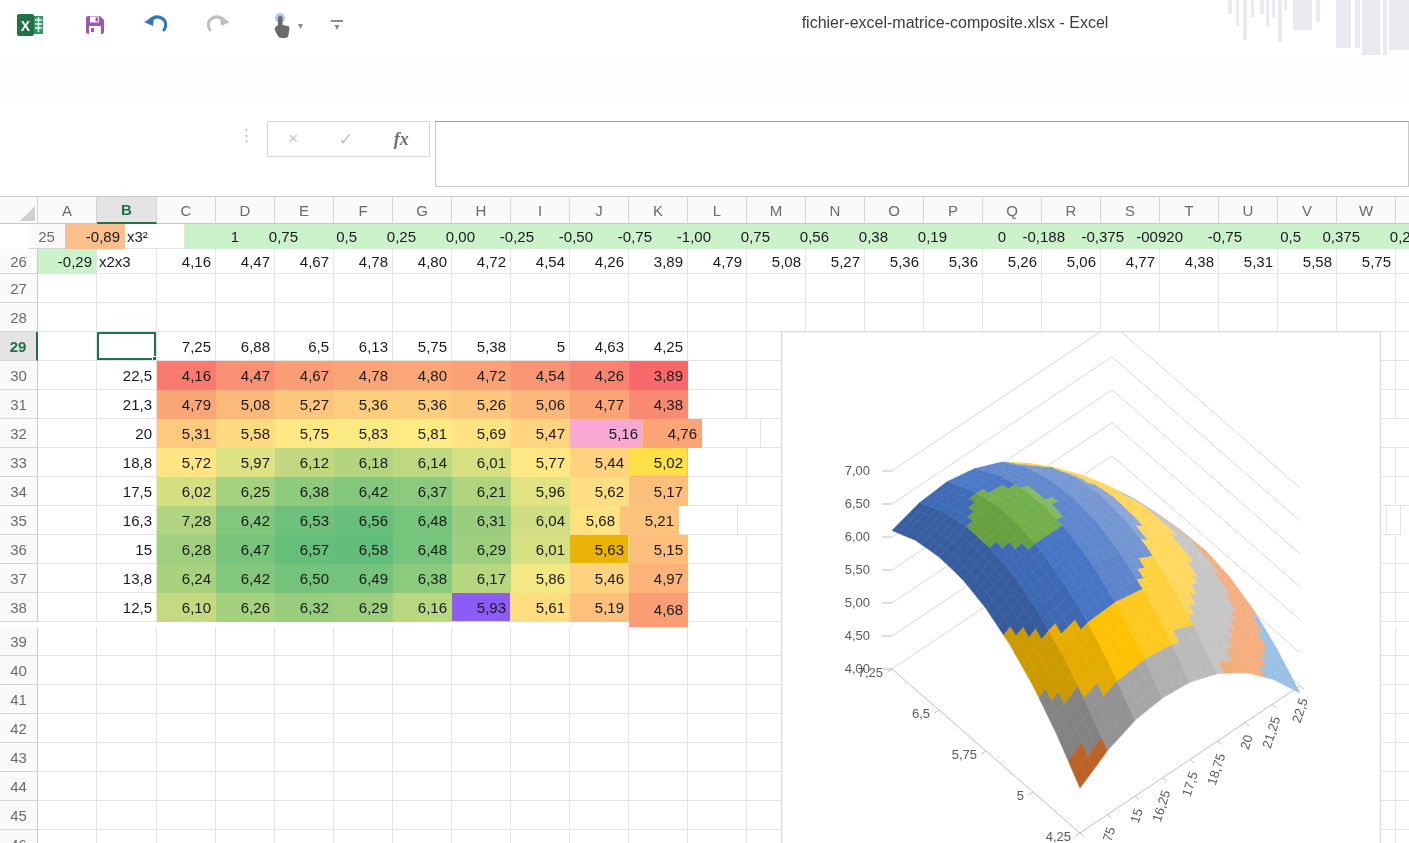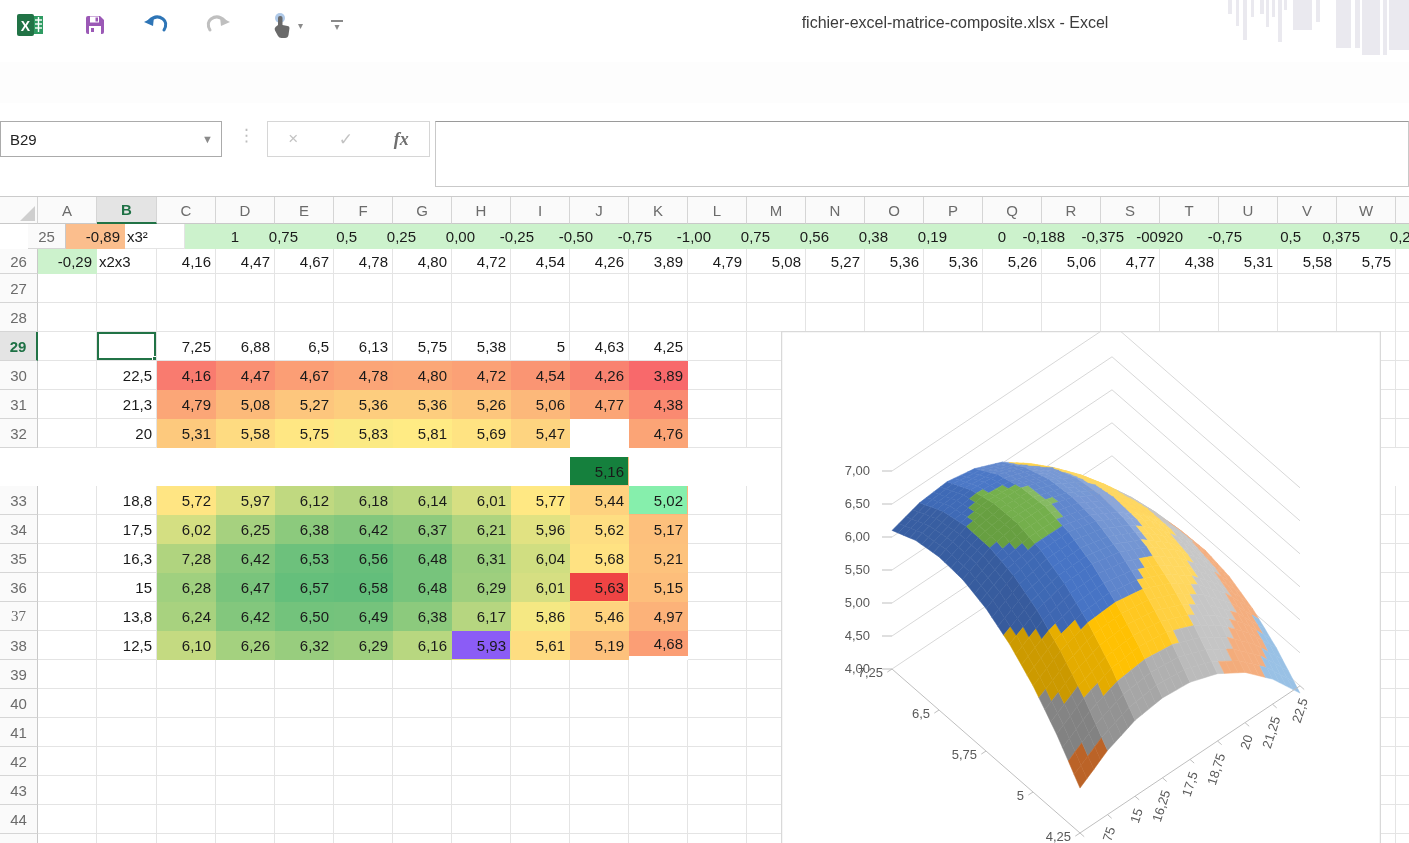--- a/index.html
+++ b/index.html
@@ -131,24 +131,20 @@
         <div class="deco-bar" style="left: 1336px; width: 15px; height: 48px;"></div>
         <div class="deco-bar" style="left: 1355px; width: 5px; height: 48px;"></div>
         <div class="deco-bar" style="left: 1362px; width: 18px; height: 55px;"></div>
         <div class="deco-bar" style="left: 1383px; width: 4px; height: 55px;"></div>
         <div class="deco-bar" style="left: 1389px; width: 20px; height: 50px;"></div>
       </div>
   </div>
 
 
   <div id="fbar">
-    <div id="namebox">
-      <span>B29</span>
-      <span class="dd">▼</span>
-    </div>
     <div id="fbar-dots">⋮</div>
     <div id="fxbox">
       <span class="g">×</span>
       <span class="g">✓</span>
       <span class="fx">fx</span>
     </div>
     <div id="finput"></div>
   </div>
 
   <div id="grid">
@@ -376,21 +372,21 @@
         <div class="rh" style="width: 38px; height: 29px;">32</div>
         <div class="cell" style="width: 59px; height: 29px;"></div>
         <div class="cell" style="width: 60px; height: 29px;">20</div>
         <div class="cell" style="width: 59px; height: 29px; background: rgb(253, 201, 125); border-color: rgb(253, 201, 125);">5,31</div>
         <div class="cell" style="width: 59px; height: 29px; background: rgb(254, 219, 129); border-color: rgb(254, 219, 129);">5,58</div>
         <div class="cell" style="width: 59px; height: 29px; background: rgb(255, 231, 131); border-color: rgb(255, 231, 131);">5,75</div>
         <div class="cell" style="width: 59px; height: 29px; background: rgb(251, 234, 132); border-color: rgb(251, 234, 132);">5,83</div>
         <div class="cell" style="width: 59px; height: 29px; background: rgb(255, 235, 132); border-color: rgb(255, 235, 132);">5,81</div>
         <div class="cell" style="width: 59px; height: 29px; background: rgb(255, 227, 130); border-color: rgb(255, 227, 130);">5,69</div>
         <div class="cell" style="width: 59px; height: 29px; background: rgb(254, 212, 128); border-color: rgb(254, 212, 128);">5,47</div>
-        <div class="cell" style="width: 59px; height: 29px; background: #15803d; border-color: rgb(253, 191, 124); margin-top: 38px;">5,16</div>
+        <div class="cell" style="width: 73px; height: 29px; background: #f9a8d4; border-color: rgb(253, 191, 124);">5,16</div>
         <div class="cell" style="width: 59px; height: 29px; background: rgb(251, 164, 118); border-color: rgb(251, 164, 118);">4,76</div>
         <div class="cell" style="width: 59px; height: 29px;"></div>
         <div class="cell" style="width: 59px; height: 29px;"></div>
         <div class="cell" style="width: 59px; height: 29px;"></div>
         <div class="cell" style="width: 59px; height: 29px;"></div>
         <div class="cell" style="width: 59px; height: 29px;"></div>
         <div class="cell" style="width: 59px; height: 29px;"></div>
         <div class="cell" style="width: 59px; height: 29px;"></div>
         <div class="cell" style="width: 59px; height: 29px;"></div>
         <div class="cell" style="width: 59px; height: 29px;"></div>
@@ -404,21 +400,21 @@
         <div class="cell" style="width: 59px; height: 29px;"></div>
         <div class="cell" style="width: 60px; height: 29px;">18,8</div>
         <div class="cell" style="width: 59px; height: 29px; background: rgb(255, 229, 131); border-color: rgb(255, 229, 131);">5,72</div>
         <div class="cell" style="width: 59px; height: 29px; background: rgb(223, 226, 130); border-color: rgb(223, 226, 130);">5,97</div>
         <div class="cell" style="width: 59px; height: 29px; background: rgb(192, 217, 128); border-color: rgb(192, 217, 128);">6,12</div>
         <div class="cell" style="width: 59px; height: 29px; background: rgb(180, 213, 128); border-color: rgb(180, 213, 128);">6,18</div>
         <div class="cell" style="width: 59px; height: 29px; background: rgb(188, 216, 128); border-color: rgb(188, 216, 128);">6,14</div>
         <div class="cell" style="width: 59px; height: 29px; background: rgb(214, 223, 130); border-color: rgb(214, 223, 130);">6,01</div>
         <div class="cell" style="width: 59px; height: 29px; background: rgb(255, 232, 131); border-color: rgb(255, 232, 131);">5,77</div>
         <div class="cell" style="width: 59px; height: 29px; background: rgb(254, 210, 127); border-color: rgb(254, 210, 127);">5,44</div>
-        <div class="cell" style="width: 59px; height: 29px; background: #86efac; border-color: rgb(252, 182, 122);">5,02</div>
+        <div class="cell" style="width: 59px; height: 29px; background: #fde047; border-color: rgb(252, 182, 122);">5,02</div>
         <div class="cell" style="width: 59px; height: 29px;"></div>
         <div class="cell" style="width: 59px; height: 29px;"></div>
         <div class="cell" style="width: 59px; height: 29px;"></div>
         <div class="cell" style="width: 59px; height: 29px;"></div>
         <div class="cell" style="width: 59px; height: 29px;"></div>
         <div class="cell" style="width: 59px; height: 29px;"></div>
         <div class="cell" style="width: 59px; height: 29px;"></div>
         <div class="cell" style="width: 59px; height: 29px;"></div>
         <div class="cell" style="width: 59px; height: 29px;"></div>
         <div class="cell" style="width: 59px; height: 29px;"></div>
@@ -457,21 +453,21 @@
         <div class="rh" style="width: 38px; height: 29px;">35</div>
         <div class="cell" style="width: 59px; height: 29px;"></div>
         <div class="cell" style="width: 60px; height: 29px;">16,3</div>
         <div class="cell" style="width: 59px; height: 29px; background: rgb(176, 212, 127); border-color: rgb(176, 212, 127);">7,28</div>
         <div class="cell" style="width: 59px; height: 29px; background: rgb(131, 199, 125); border-color: rgb(131, 199, 125);">6,42</div>
         <div class="cell" style="width: 59px; height: 29px; background: rgb(109, 193, 124); border-color: rgb(109, 193, 124);">6,53</div>
         <div class="cell" style="width: 59px; height: 29px; background: rgb(103, 191, 123); border-color: rgb(103, 191, 123);">6,56</div>
         <div class="cell" style="width: 59px; height: 29px; background: rgb(119, 196, 124); border-color: rgb(119, 196, 124);">6,48</div>
         <div class="cell" style="width: 59px; height: 29px; background: rgb(154, 206, 126); border-color: rgb(154, 206, 126);">6,31</div>
         <div class="cell" style="width: 59px; height: 29px; background: rgb(208, 222, 129); border-color: rgb(208, 222, 129);">6,04</div>
-        <div class="cell" style="width: 59px; height: 29px; background: rgb(255, 226, 130); border-color: rgb(255, 226, 130);">5,68</div>
+        <div class="cell" style="width: 50px; height: 29px; background: rgb(255, 226, 130); border-color: rgb(255, 226, 130);">5,68</div>
         <div class="cell" style="width: 59px; height: 29px; background: rgb(253, 194, 124); border-color: rgb(253, 194, 124);">5,21</div>
         <div class="cell" style="width: 59px; height: 29px;"></div>
         <div class="cell" style="width: 59px; height: 29px;"></div>
         <div class="cell" style="width: 59px; height: 29px;"></div>
         <div class="cell" style="width: 59px; height: 29px;"></div>
         <div class="cell" style="width: 59px; height: 29px;"></div>
         <div class="cell" style="width: 59px; height: 29px;"></div>
         <div class="cell" style="width: 59px; height: 29px;"></div>
         <div class="cell" style="width: 59px; height: 29px;"></div>
         <div class="cell" style="width: 59px; height: 29px;"></div>
@@ -484,38 +480,38 @@
         <div class="rh" style="width: 38px; height: 29px;">36</div>
         <div class="cell" style="width: 59px; height: 29px;"></div>
         <div class="cell" style="width: 60px; height: 29px;">15</div>
         <div class="cell" style="width: 59px; height: 29px; background: rgb(160, 208, 127); border-color: rgb(160, 208, 127);">6,28</div>
         <div class="cell" style="width: 59px; height: 29px; background: rgb(121, 196, 124); border-color: rgb(121, 196, 124);">6,47</div>
         <div class="cell" style="width: 59px; height: 29px; background: rgb(101, 191, 123); border-color: rgb(101, 191, 123);">6,57</div>
         <div class="cell" style="width: 59px; height: 29px; background: rgb(99, 190, 123); border-color: rgb(99, 190, 123);">6,58</div>
         <div class="cell" style="width: 59px; height: 29px; background: rgb(119, 196, 124); border-color: rgb(119, 196, 124);">6,48</div>
         <div class="cell" style="width: 59px; height: 29px; background: rgb(158, 207, 126); border-color: rgb(158, 207, 126);">6,29</div>
         <div class="cell" style="width: 59px; height: 29px; background: rgb(214, 223, 130); border-color: rgb(214, 223, 130);">6,01</div>
-        <div class="cell" style="width: 59px; height: 29px; background: #ef4444; border-color: rgb(254, 223, 130);">5,63</div>
+        <div class="cell" style="width: 59px; height: 29px; background: #eab308; border-color: rgb(254, 223, 130);">5,63</div>
         <div class="cell" style="width: 59px; height: 29px; background: rgb(253, 190, 123); border-color: rgb(253, 190, 123);">5,15</div>
         <div class="cell" style="width: 59px; height: 29px;"></div>
         <div class="cell" style="width: 59px; height: 29px;"></div>
         <div class="cell" style="width: 59px; height: 29px;"></div>
         <div class="cell" style="width: 59px; height: 29px;"></div>
         <div class="cell" style="width: 59px; height: 29px;"></div>
         <div class="cell" style="width: 59px; height: 29px;"></div>
         <div class="cell" style="width: 59px; height: 29px;"></div>
         <div class="cell" style="width: 59px; height: 29px;"></div>
         <div class="cell" style="width: 59px; height: 29px;"></div>
         <div class="cell" style="width: 59px; height: 29px;"></div>
         <div class="cell" style="width: 59px; height: 29px;"></div>
         <div class="cell" style="width: 59px; height: 29px;"></div>
         <div class="cell" style="width: 14px; height: 29px;"></div>
       </div>
       <div class="grow">
-        <div class="rh" style="width: 38px; height: 29px; font-family: Liberation Serif, serif;">37</div>
+        <div class="rh" style="width: 38px; height: 29px;">37</div>
         <div class="cell" style="width: 59px; height: 29px;"></div>
         <div class="cell" style="width: 60px; height: 29px;">13,8</div>
         <div class="cell" style="width: 59px; height: 29px; background: rgb(168, 210, 127); border-color: rgb(168, 210, 127);">6,24</div>
         <div class="cell" style="width: 59px; height: 29px; background: rgb(131, 199, 125); border-color: rgb(131, 199, 125);">6,42</div>
         <div class="cell" style="width: 59px; height: 29px; background: rgb(115, 195, 124); border-color: rgb(115, 195, 124);">6,50</div>
         <div class="cell" style="width: 59px; height: 29px; background: rgb(117, 195, 124); border-color: rgb(117, 195, 124);">6,49</div>
         <div class="cell" style="width: 59px; height: 29px; background: rgb(140, 202, 125); border-color: rgb(140, 202, 125);">6,38</div>
         <div class="cell" style="width: 59px; height: 29px; background: rgb(182, 214, 128); border-color: rgb(182, 214, 128);">6,17</div>
         <div class="cell" style="width: 59px; height: 29px; background: rgb(245, 232, 131); border-color: rgb(245, 232, 131);">5,86</div>
         <div class="cell" style="width: 59px; height: 29px; background: rgb(254, 211, 127); border-color: rgb(254, 211, 127);">5,46</div>
@@ -539,21 +535,21 @@
         <div class="cell" style="width: 59px; height: 29px;"></div>
         <div class="cell" style="width: 60px; height: 29px;">12,5</div>
         <div class="cell" style="width: 59px; height: 29px; background: rgb(196, 218, 129); border-color: rgb(196, 218, 129);">6,10</div>
         <div class="cell" style="width: 59px; height: 29px; background: rgb(164, 209, 127); border-color: rgb(164, 209, 127);">6,26</div>
         <div class="cell" style="width: 59px; height: 29px; background: rgb(152, 205, 126); border-color: rgb(152, 205, 126);">6,32</div>
         <div class="cell" style="width: 59px; height: 29px; background: rgb(158, 207, 126); border-color: rgb(158, 207, 126);">6,29</div>
         <div class="cell" style="width: 59px; height: 29px; background: rgb(184, 215, 128); border-color: rgb(184, 215, 128);">6,16</div>
         <div class="cell" style="width: 59px; height: 29px; background: #8b5cf6; border-color: rgb(231, 228, 131);">5,93</div>
         <div class="cell" style="width: 59px; height: 29px; background: rgb(254, 221, 129); border-color: rgb(254, 221, 129);">5,61</div>
         <div class="cell" style="width: 59px; height: 29px; background: rgb(253, 193, 124); border-color: rgb(253, 193, 124);">5,19</div>
-        <div class="cell" style="width: 59px; height: 25px; background: rgb(251, 158, 117); border-color: rgb(251, 158, 117);">4,68</div>
+        <div class="cell" style="width: 59px; height: 34px; background: rgb(251, 158, 117); border-color: rgb(251, 158, 117);">4,68</div>
         <div class="cell" style="width: 59px; height: 29px;"></div>
         <div class="cell" style="width: 59px; height: 29px;"></div>
         <div class="cell" style="width: 59px; height: 29px;"></div>
         <div class="cell" style="width: 59px; height: 29px;"></div>
         <div class="cell" style="width: 59px; height: 29px;"></div>
         <div class="cell" style="width: 59px; height: 29px;"></div>
         <div class="cell" style="width: 59px; height: 29px;"></div>
         <div class="cell" style="width: 59px; height: 29px;"></div>
         <div class="cell" style="width: 59px; height: 29px;"></div>
         <div class="cell" style="width: 59px; height: 29px;"></div>

